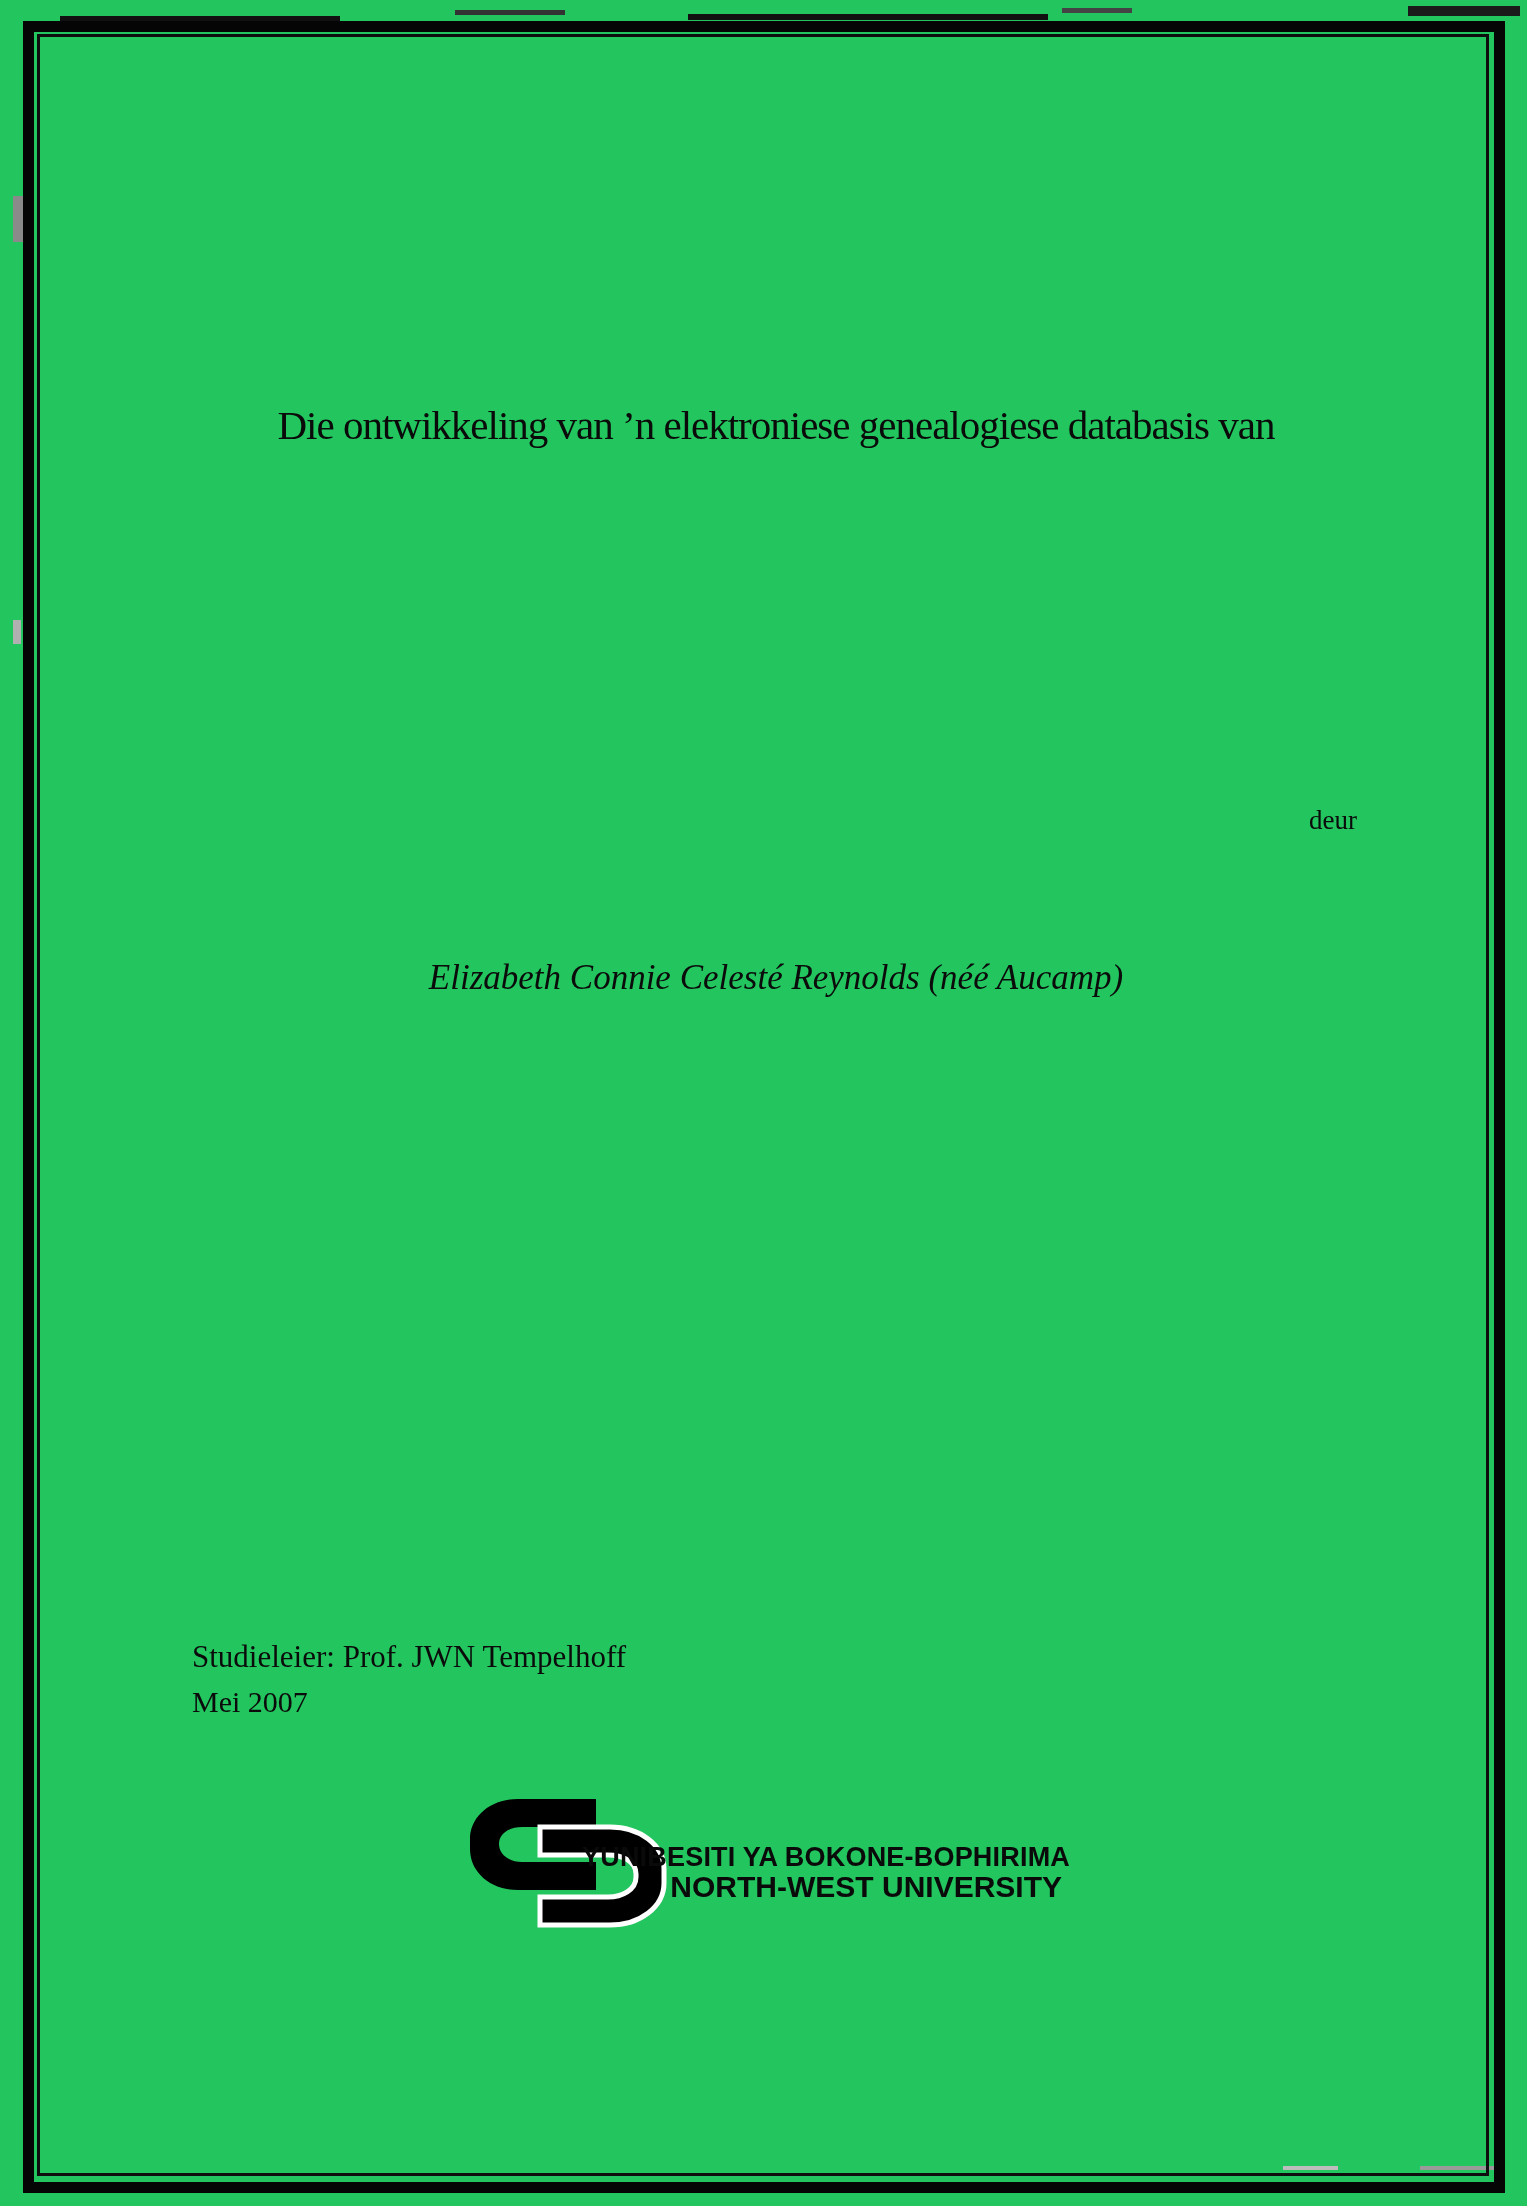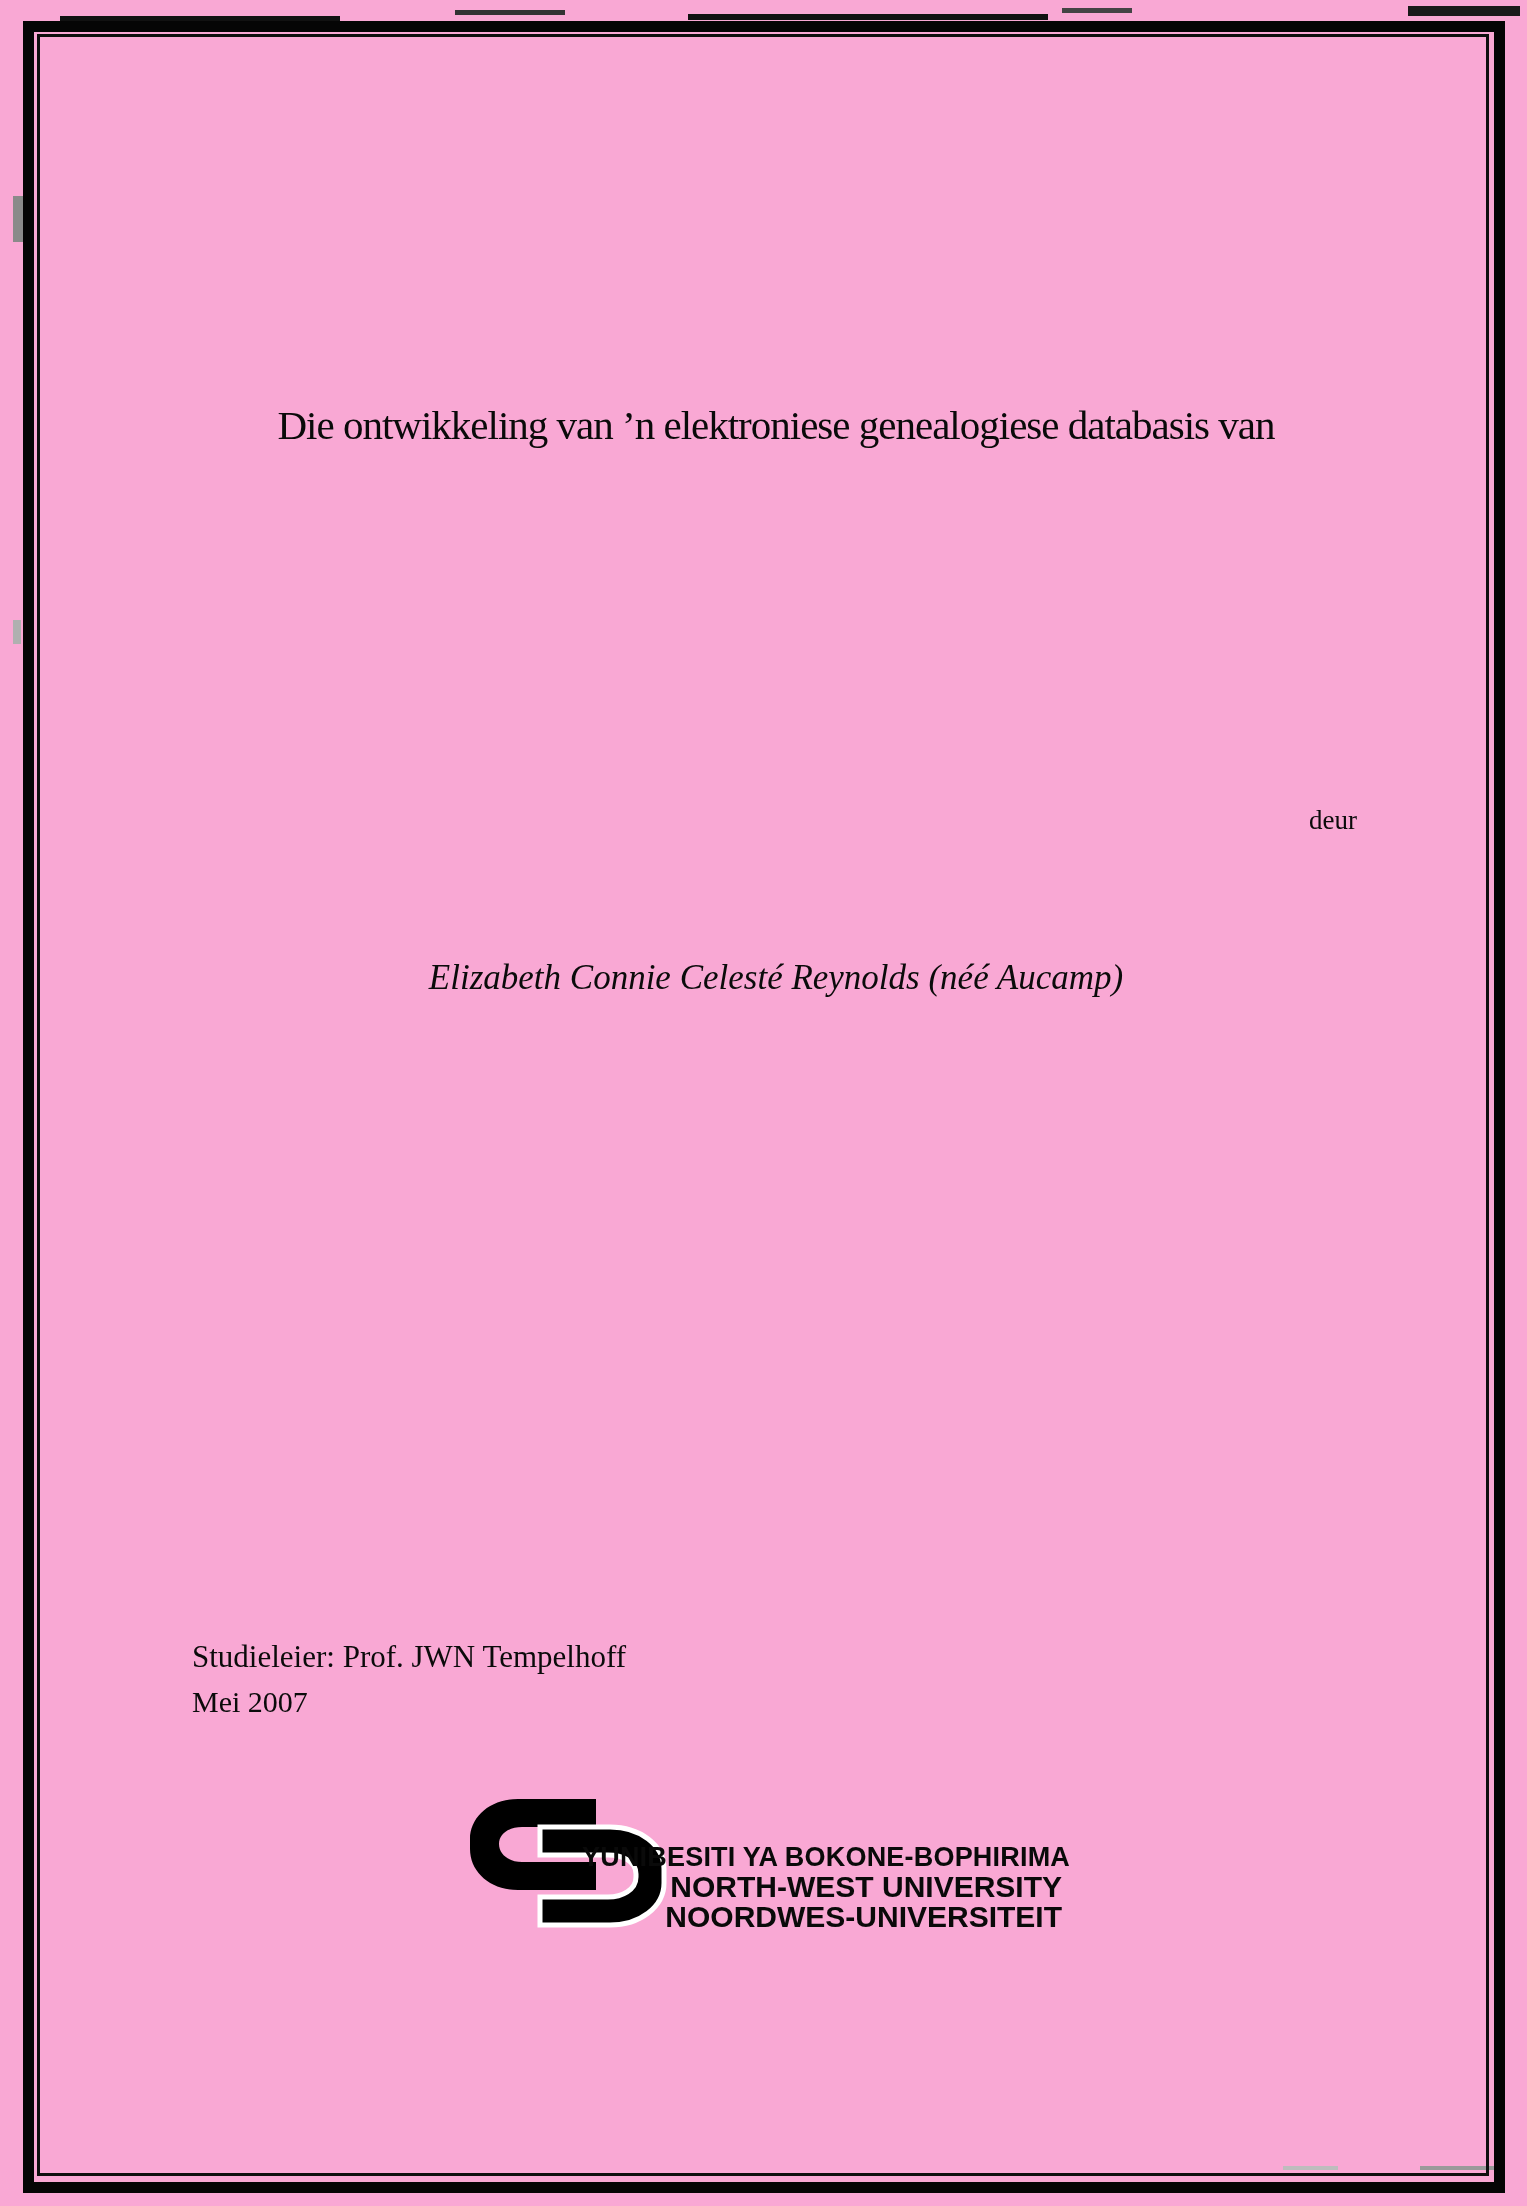--- a/index.html
+++ b/index.html
@@ -3,21 +3,21 @@
 <meta charset="utf-8">
 <style>
   * { box-sizing: border-box; margin: 0; padding: 0; }
   html, body { background: #ffffff; }
   body {
     width: 1527px; height: 2206px;
     position: relative; overflow: hidden;
     font-family: "Liberation Serif", serif;
     color: #0b0b0b;
   }
-  .page { position: absolute; inset: 0; background: #f9a8d4; }
+  .page { position: absolute; inset: 0; background: #22c55e; }
 
   
   .frame-outer {
     position: absolute; left: 23px; top: 21px;
     width: 1482px; height: 2172px;
     border: 11px solid #050505;
   }
   .frame-inner {
     position: absolute; left: 37px; top: 34px;
     width: 1452px; height: 2142px;
@@ -113,16 +113,15 @@
              L132,67 L58,67 C46,67 35,60 35,49 C35,38 46,32 58,32 L132,32 Z" fill="#000000"></path>
 
     <path d="M76,32 L146,32 C176,32 200,50 200,74 L200,88 C200,112 176,130 146,130
              L76,130 L76,102 L144,102 C158,102 172,95 172,82 L172,79
              C172,66 158,60 144,60 L76,60 Z" fill="#000000" stroke="#ffffff" stroke-width="5"></path>
   </svg>
 
   <div class="logo-text">
     <div class="lt1">YUNIBESITI YA BOKONE-BOPHIRIMA</div>
     <div class="lt2">NORTH-WEST UNIVERSITY</div>
-    <div class="lt3">NOORDWES-UNIVERSITEIT</div>
   </div>
 
 </div>
 
 </body></html>

